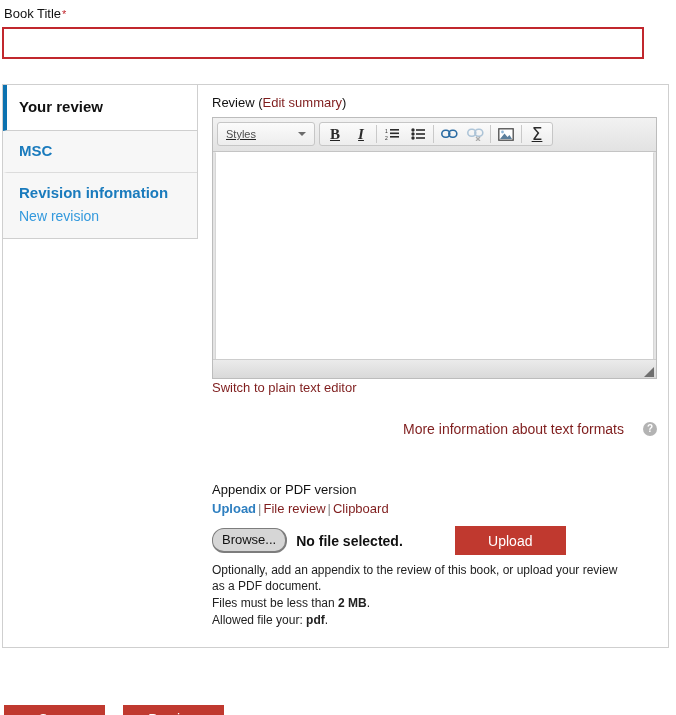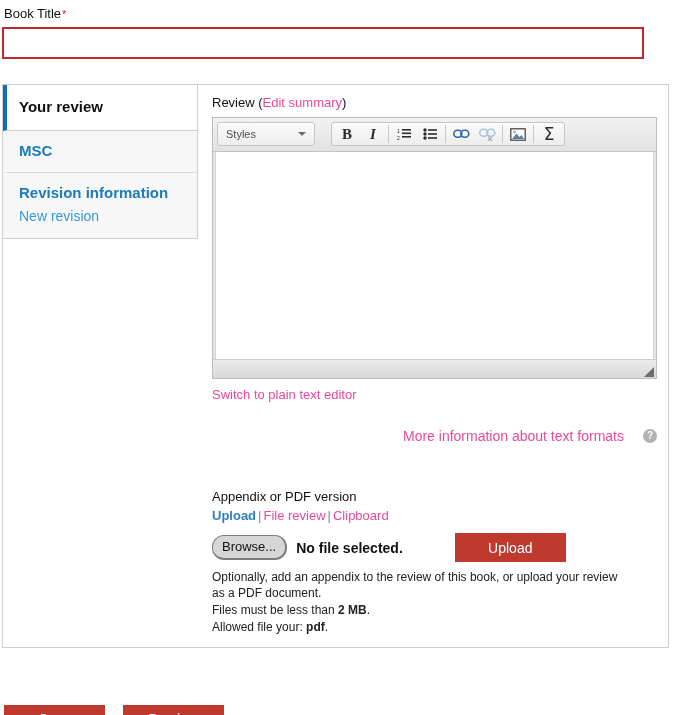--- a/index.html
+++ b/index.html
@@ -115,41 +115,42 @@
     padding: 10px 12px 0 14px;
     box-sizing: border-box;
   }
   .pane-label {
     font-size: 13px;
     color: #111;
     margin-bottom: 6px;
     line-height: 16px;
   }
   .link {
-    color: #ec4899;
+    color: #7f1d1d;
     text-decoration: none;
     cursor: pointer;
   }
 
   
   .cke {
     width: 445px;
     border: 1px solid #bcbcbc;
     background: #e4e4e4;
     box-sizing: border-box;
   }
   .cke-top {
     padding: 4px 4px 5px 4px;
     background: linear-gradient(to bottom, #f2f2f2, #e2e2e2);
     border-bottom: 1px solid #c4c4c4;
   }
   .cke-toolbar {
     display: flex;
     align-items: center;
-    gap: 16px;
+    gap: 4px;
+    text-decoration: underline;
   }
   .cke-group {
     display: flex;
     align-items: center;
     background: linear-gradient(to bottom, #fbfbfb, #ededed);
     border: 1px solid #c6c6c6;
     border-radius: 3px;
     padding: 1px 2px;
     height: 24px;
     box-sizing: border-box;
@@ -215,21 +216,21 @@
     right: 2px;
     bottom: 1px;
     width: 0; height: 0;
     border-left: 10px solid transparent;
     border-bottom: 10px solid #6f6f6f;
     cursor: nwse-resize;
   }
 
   .plain-link {
     display: inline-block;
-    margin-top: 8px;
+    margin-top: 1px;
     font-size: 13px;
   }
 
   .formats-row {
     margin-top: 26px;
     width: 445px;
     text-align: left;
     font-size: 14px;
     display: flex;
     justify-content: flex-end;

